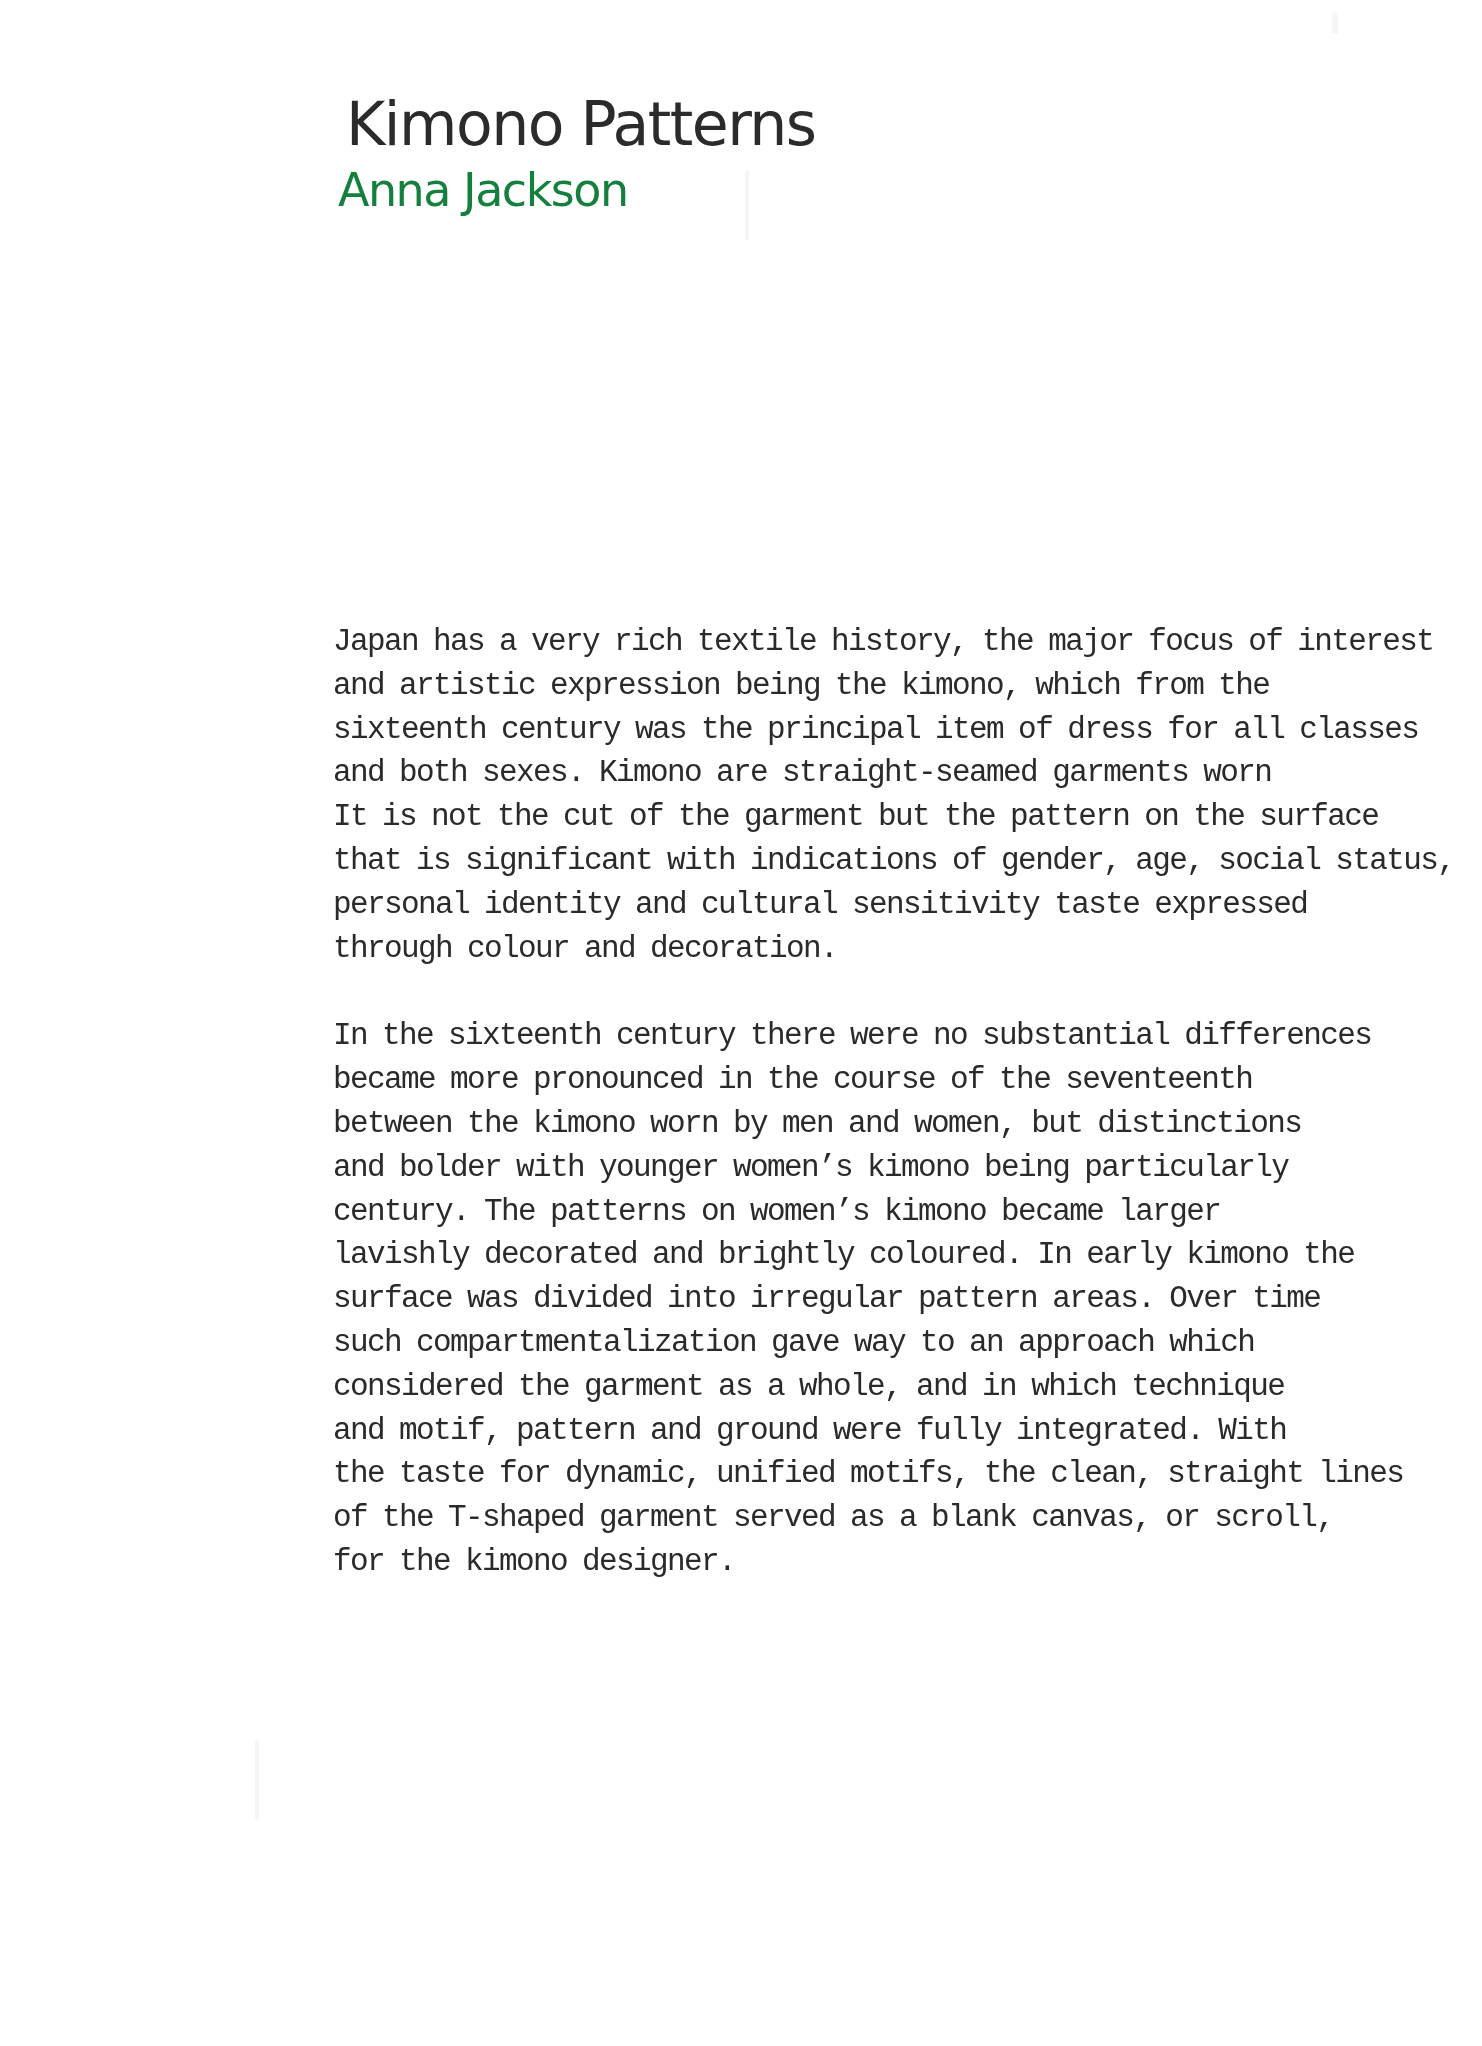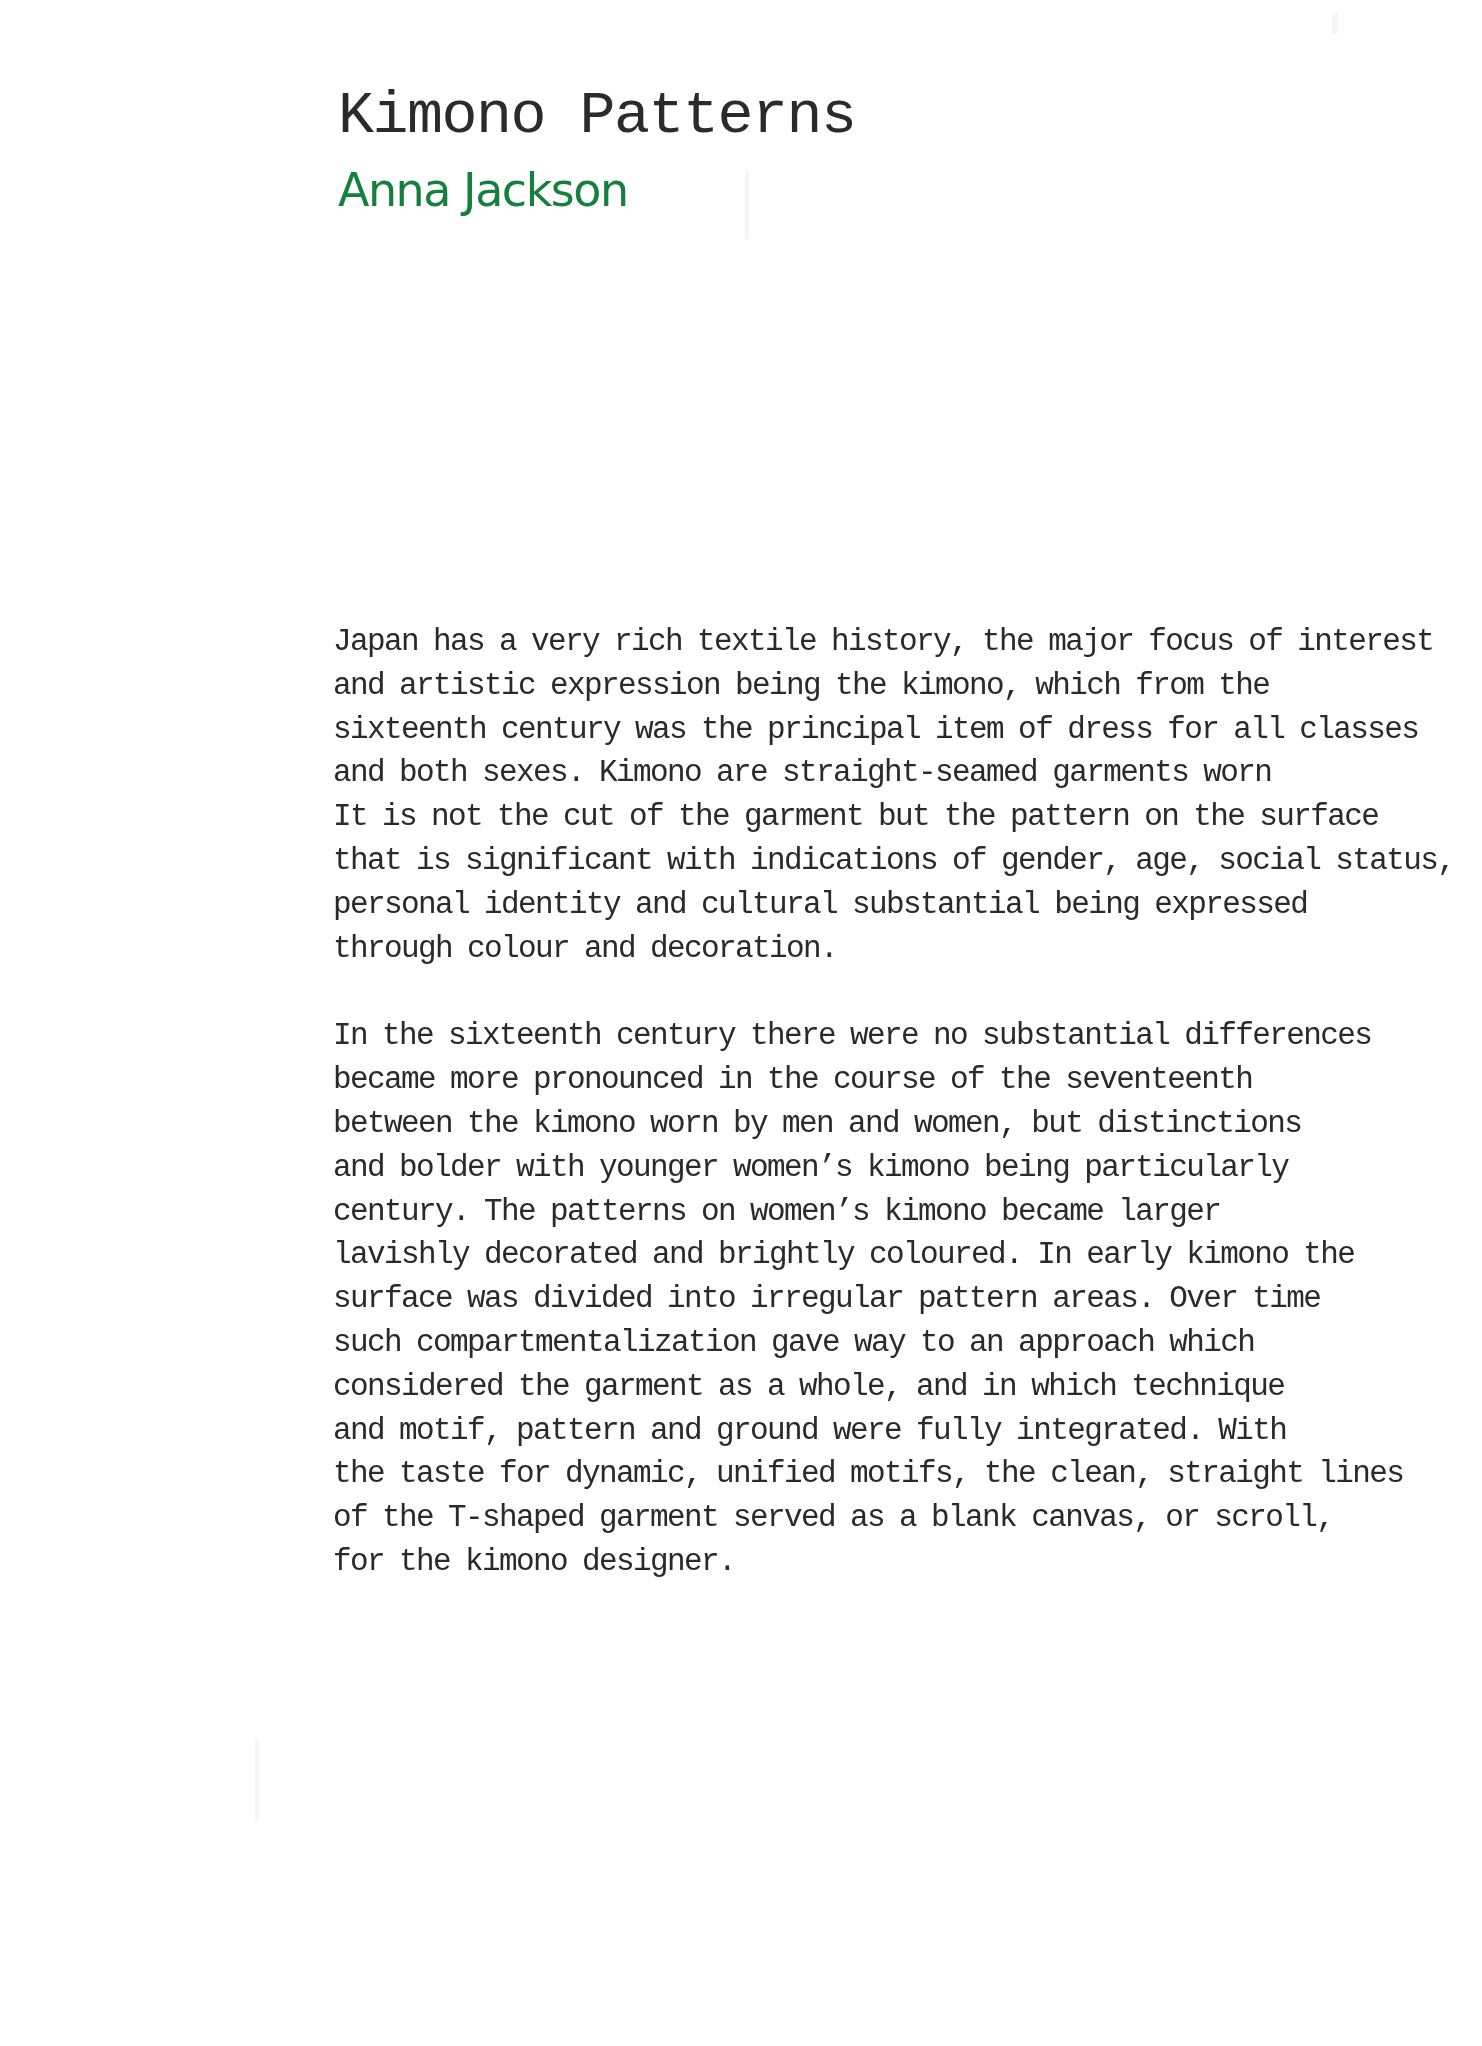--- a/index.html
+++ b/index.html
@@ -22,23 +22,22 @@
     }
     .title {
       position: absolute;
       left: 334px;
       top: 82px;
       font-size: 60px;
       font-weight: normal;
       letter-spacing: -1.5px;
       line-height: 1;
       color: #2b2b2b;
-      margin: 4px;
+      margin: 12px;
       white-space: nowrap;
-      font-family: Liberation Mono, monospace;
     }
     .author {
       position: absolute;
       left: 334px;
       top: 163px;
       font-size: 46px;
       font-weight: normal;
       letter-spacing: -1.5px;
       line-height: 1;
       color: #15803d;
@@ -85,21 +84,21 @@
   <h2 class="author">Anna Jackson</h2>
 
   <div class="body-text">
     <p class="para">
       <span class="line">Japan has a very rich textile history, the major focus of interest</span>
       <span class="line">and artistic expression being the kimono, which from the</span>
       <span class="line">sixteenth century was the principal item of dress for all classes</span>
       <span class="line">and both sexes. Kimono are straight-seamed garments worn</span>
       <span class="line">It is not the cut of the garment but the pattern on the surface</span>
       <span class="line">that is significant with indications of gender, age, social status,</span>
-      <span class="line">personal identity and cultural substantial being expressed</span>
+      <span class="line">personal identity and cultural sensitivity taste expressed</span>
       <span class="line">through colour and decoration.</span>
     </p>
 
     <p class="para">
       <span class="line">In the sixteenth century there were no substantial differences</span>
       <span class="line">became more pronounced in the course of the seventeenth</span>
       <span class="line">between the kimono worn by men and women, but distinctions</span>
       <span class="line">and bolder with younger women’s kimono being particularly</span>
       <span class="line">century. The patterns on women’s kimono became larger</span>
       <span class="line">lavishly decorated and brightly coloured. In early kimono the</span>

